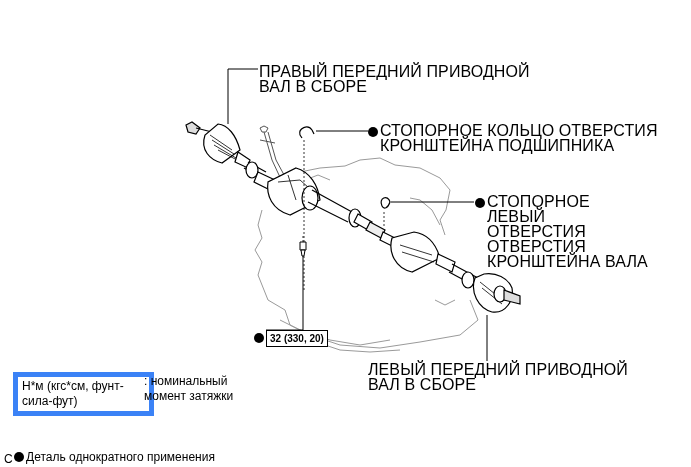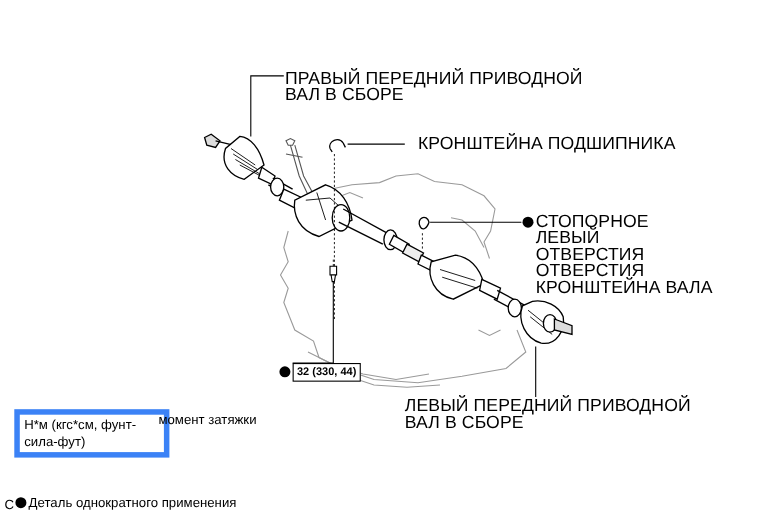--- a/index.html
+++ b/index.html
@@ -104,45 +104,47 @@
     <path d="M487,315 L487,361"></path>
   </g>
 </svg>
 
 <div class="lbl" style="left:259px; top:64px;">
   <div>ПРАВЫЙ ПЕРЕДНИЙ ПРИВОДНОЙ</div>
   <div>ВАЛ В СБОРЕ</div>
 </div>
 
 <div class="lbl" style="left:368px; top:123px;">
+  <div><span class="dot"></span><span>СТОПОРНОЕ КОЛЬЦО ОТВЕРСТИЯ</span></div>
   <div style="padding-left:12px;">КРОНШТЕЙНА ПОДШИПНИКА</div>
 </div>
 
 <div class="lbl" style="left:475px; top:194px;">
   <div><span class="dot"></span><span>СТОПОРНОЕ</span></div>
   <div style="padding-left:12px;">ЛЕВЫЙ</div>
   <div style="padding-left:12px;">ОТВЕРСТИЯ</div>
   <div style="padding-left:12px;">ОТВЕРСТИЯ</div>
   <div style="padding-left:12px;">КРОНШТЕЙНА ВАЛА</div>
 </div>
 
 <span class="dot" style="position:absolute; left:254px; top:333px;"></span>
 <div class="torque-box" style="left:266px; top:330px;">
-  <span>32 (330, 44)</span>
+  <span>32 (330, 20)</span>
 </div>
 
 <div class="lbl" style="left:368px; top:362px;">
   <div>ЛЕВЫЙ ПЕРЕДНИЙ ПРИВОДНОЙ</div>
   <div>ВАЛ В СБОРЕ</div>
 </div>
 
 <div class="legend-box" style="left:13px; top:372px; width:123px;">
   <div>Н*м (кгс*см, фунт-</div>
   <div>сила-фут)</div>
 </div>
 <div class="legend-desc" style="left:144px; top:374px;">
+  <div>: номинальный</div>
   <div>момент затяжки</div>
 </div>
 <div class="legend-dot-line" style="left:14px; top:422px;margin-top:28px;">
   <span class="dot"></span><span>Деталь однократного применения</span>
 </div>
 
 <div class="fig-code" style="left:4px; top:452px;">C</div>
 
 </body></html>

